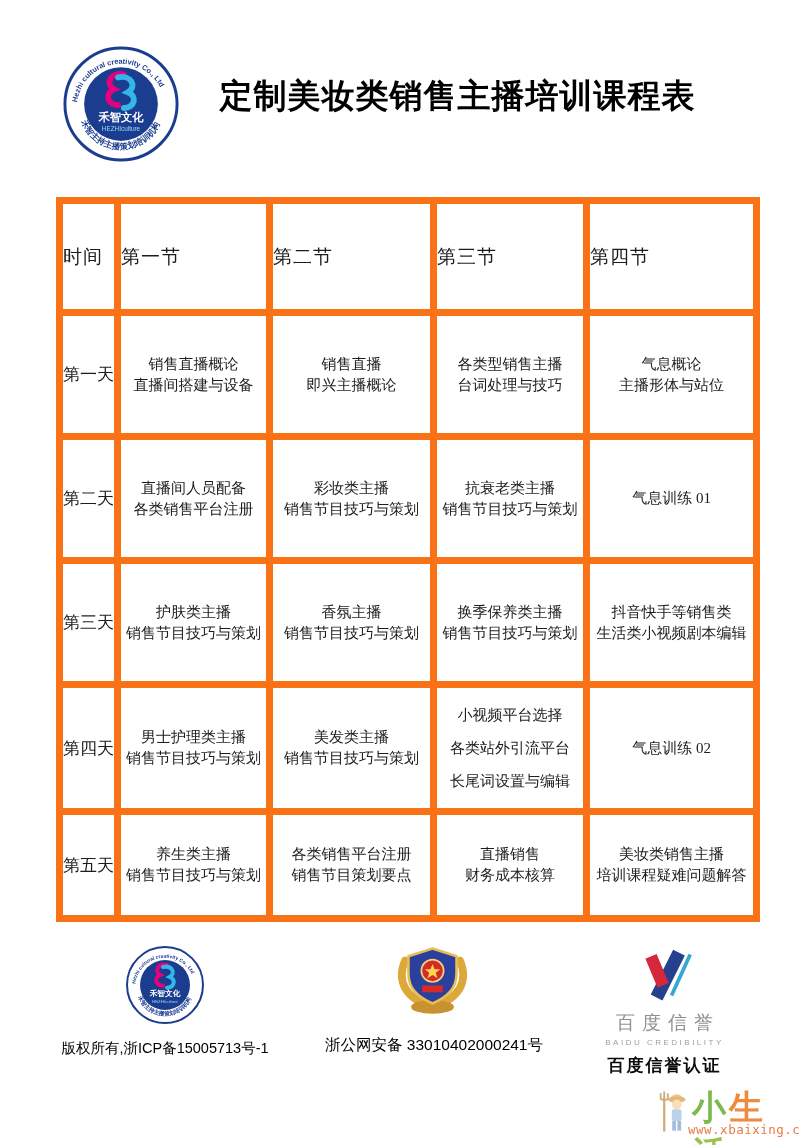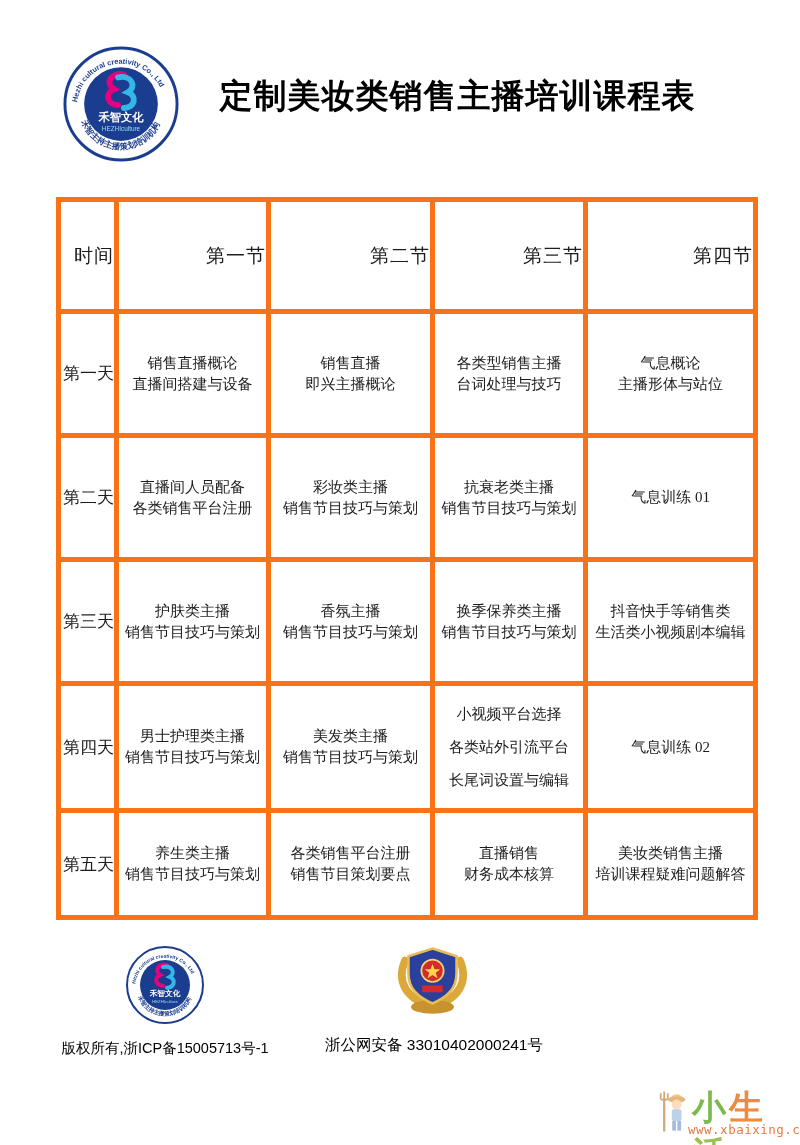--- a/index.html
+++ b/index.html
@@ -20,21 +20,21 @@
   .page-subtitle {
     position: absolute; left: 120px; right: 20px; top: 131px;
     text-align: center; font-size: 12.5px; color: #111; letter-spacing: 0.5px;
   }
   
   table.course-table {
     position: absolute; left: 56px; top: 197px;
     border-collapse: collapse; table-layout: fixed;
   }
   .course-table td, .course-table th {
-    border: 5px solid #f97316; padding: 0; text-align: right;
+    border: 7px solid #f97316; padding: 0; text-align: left;
     font-weight: normal; color: #1c1c1c; background: #fff;
   }
   .course-table th { font-size: 19px; letter-spacing: 1px; }
   .course-table td.day { font-size: 17px; }
   tr.r0 { height: 112px; }
   tr.r1, tr.r2, tr.r3 { height: 124px; }
   tr.r4 { height: 127px; }
   tr.r5 { height: 107px; }
   .cl {
     display: flex; flex-direction: column; justify-content: center;
@@ -265,20 +265,30 @@
       <path d="M14 18 C4 42 14 62 46 72 C78 62 88 42 78 18" fill="none" stroke-width="9" stroke-linecap="round" stroke="#dba839"></path>
       <ellipse cx="46" cy="72" rx="25" ry="8" fill="#c8922e"></ellipse>
       <path d="M46 4 L74 13 V33 C74 50 64 60 46 68 C28 60 18 50 18 33 V13 Z" stroke="#e7bd55" stroke-width="3" fill="#2b3f9c"></path>
       <circle cx="46" cy="30" r="13" stroke="#f2d379" stroke-width="2" fill="#d42b2b"></circle>
       <polygon points="46,22 48.4,28.2 55,28.2 49.8,32.2 51.8,38.6 46,34.8 40.2,38.6 42.2,32.2 37,28.2 43.6,28.2" fill="#ffd54a"></polygon>
       <rect x="34" y="47" width="24" height="8" fill="#d42b2b"></rect>
     </svg>
     <div class="police-text">浙公网安备 33010402000241号</div>
   </div>
 
+  <div class="f-block f-right">
+    <svg viewBox="0 0 64 60" width="60" height="56">
+      <line x1="47" y1="5" x2="23" y2="53" stroke-width="14" stroke="#24408e"></line>
+      <line x1="59" y1="7" x2="39" y2="51" stroke-width="4" stroke="#35a8d0"></line>
+      <line x1="17" y1="9" x2="30" y2="40" stroke-width="13" stroke="#d6273c"></line>
+    </svg>
+    <div class="baidu-name">百度信誉</div>
+    <div class="baidu-name-en">BAIDU CREDIBILITY</div>
+    <div class="baidu-cert">百度信誉认证</div>
+  </div>
 
   <div class="watermark">
     <svg class="wm-boy" viewBox="0 0 36 52" width="32" height="48">
       <line x1="7" y1="10" x2="7" y2="48" stroke="#cfa977" stroke-width="2.5"></line>
       <path d="M3 12 V5 M7 11 V3 M11 12 V5 M3 12 H11" stroke="#cfa977" stroke-width="2" fill="none"></path>
       <path d="M13 11 Q21 1 29 11 Z" fill="#edc78e"></path>
       <ellipse cx="21" cy="12" rx="10" ry="3.5" fill="#e6b877"></ellipse>
       <circle cx="21" cy="17.5" r="5.5" fill="#f9ddbc"></circle>
       <rect x="15.5" y="23" width="11" height="13" rx="2" fill="#bcd2ea"></rect>
       <rect x="16" y="36" width="4.2" height="11" fill="#a3bcda"></rect>

